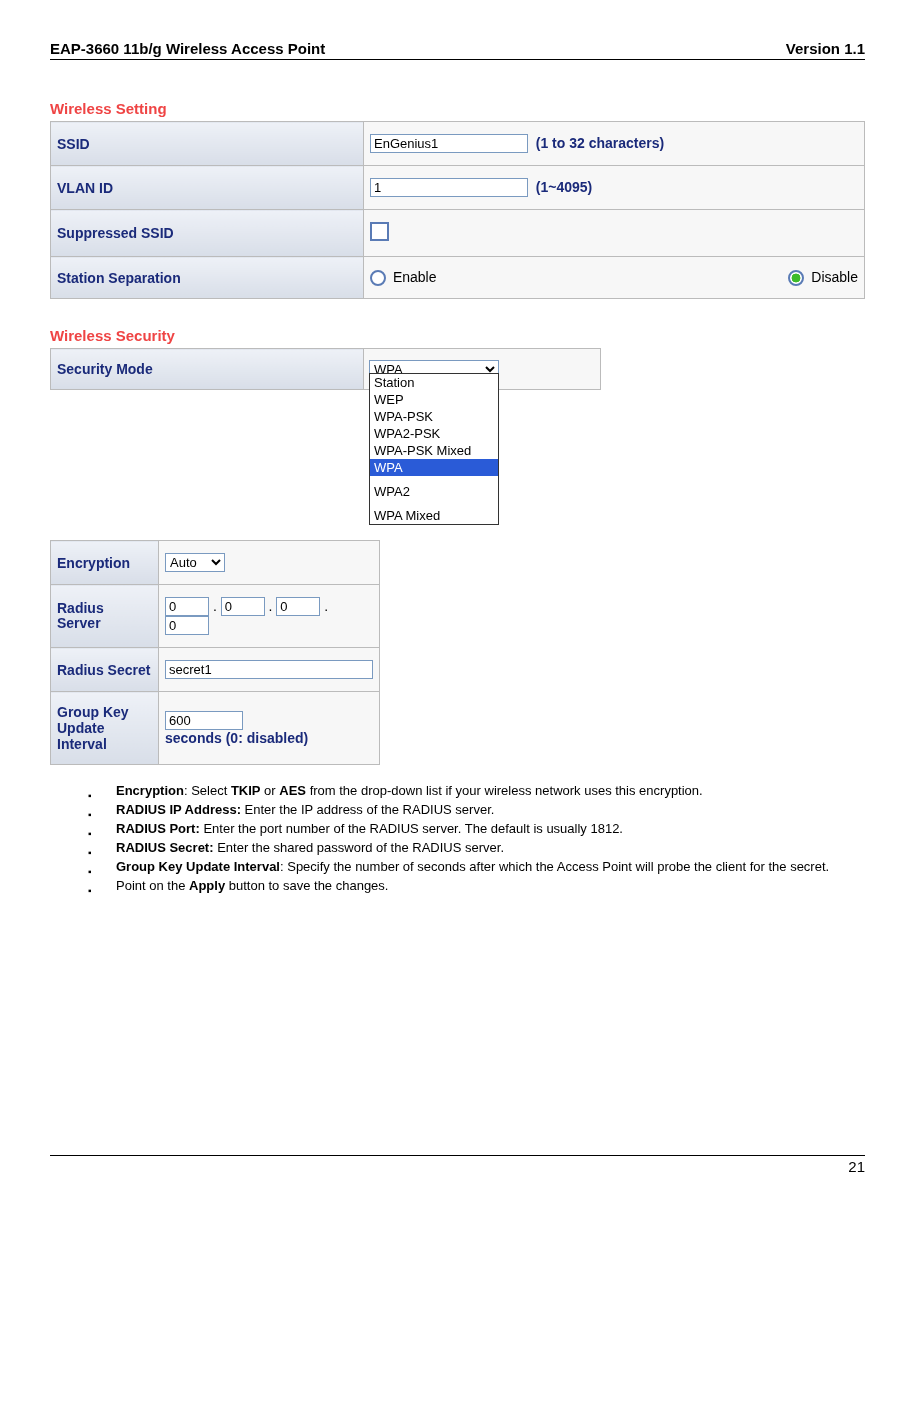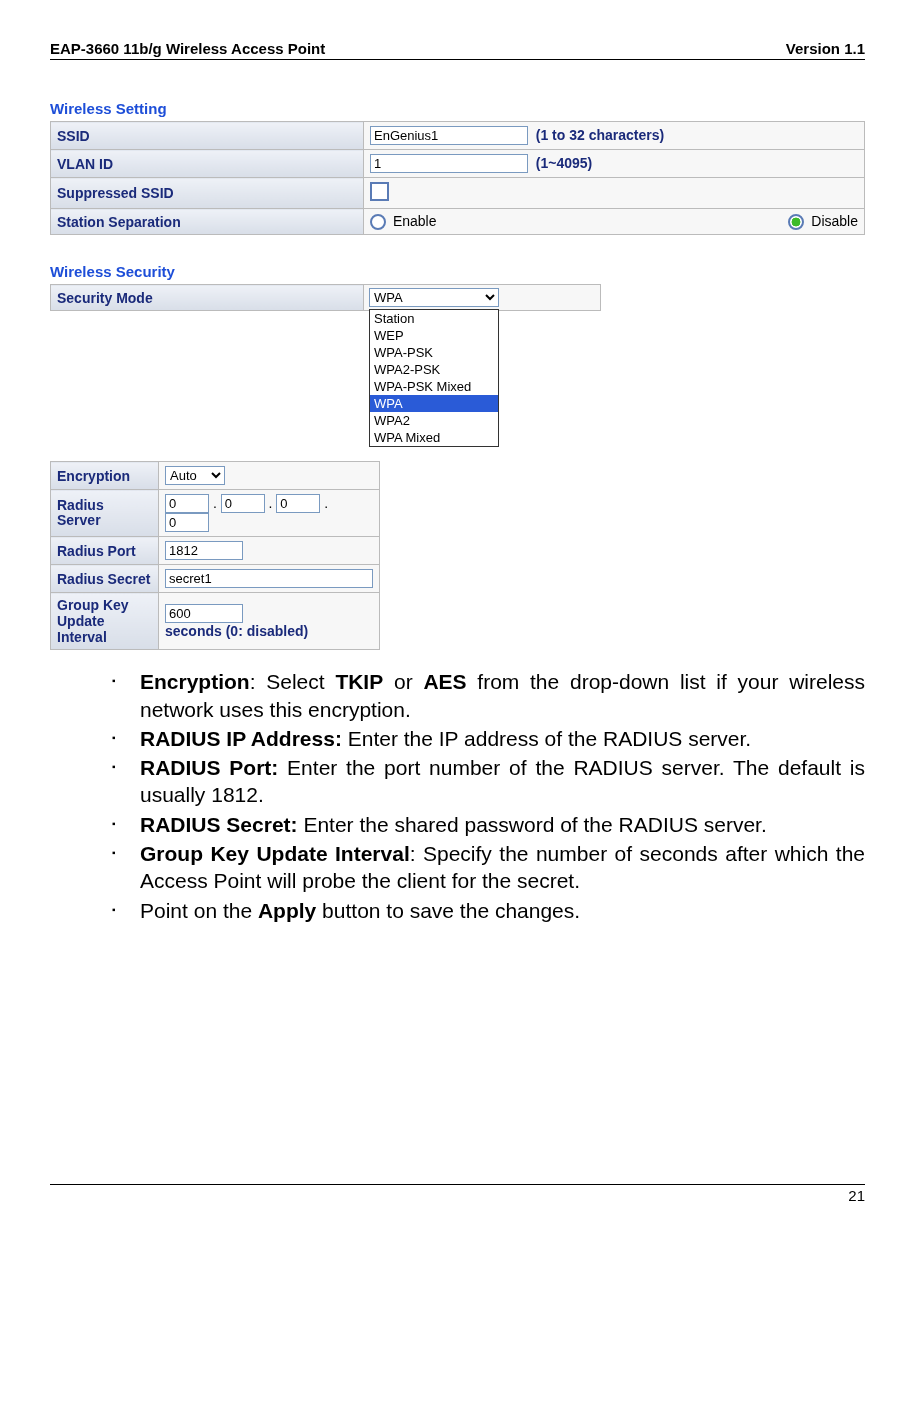--- a/index.html
+++ b/index.html
@@ -16,30 +16,30 @@
     border-bottom: 1px solid #000;
     padding-bottom: 2px;
     margin-bottom: 40px;
     font-size: 15px;
     font-weight: bold;
   }
   .section-title {
     font-weight: bold;
     font-size: 15px;
     margin-bottom: 4px;
-    color: #1d4ed8;
+    color: #ef4444;
   }
   table.form {
     border-collapse: collapse;
     width: 100%;
     margin-bottom: 28px;
   }
   table.form td {
     border: 1px solid #bbb;
-    padding: 4px 6px;
+    padding: 12px 6px;
     vertical-align: middle;
     font-size: 14px;
   }
   td.label {
     background: linear-gradient(#eef1f7, #d8dee8);
     color: #1a2a7a;
     font-weight: bold;
     width: 300px;
   }
   td.value {
@@ -91,25 +91,24 @@
     vertical-align: middle;
     margin-right: 3px;
   }
   ul.bullets {
     list-style: none;
     padding-left: 66px;
     margin-top: 14px;
   }
   ul.bullets li {
     position: relative;
-    font-size: 21px;
+    font-size: 13px;
     line-height: 1.3;
     margin-bottom: 2px;
     text-align: justify;
-    margin-left: 24px;
   }
   ul.bullets li::before {
     content: "▪";
     position: absolute;
     left: -28px;
     font-size: 10px;
     top: 6px;
   }
   .page-footer {
     position: relative;
@@ -186,21 +185,21 @@
             <option>WPA</option>
           </select>
         </div>
         <div style="position:absolute;left:5px;top:24px;border:1px solid #333;background:#fff;width:128px;font-size:13px;z-index:5;">
           <div style="padding:1px 4px">Station</div>
           <div style="padding:1px 4px">WEP</div>
           <div style="padding:1px 4px">WPA-PSK</div>
           <div style="padding:1px 4px">WPA2-PSK</div>
           <div style="padding:1px 4px">WPA-PSK Mixed</div>
           <div style="padding:1px 4px;background:#2a5bd7;color:#fff">WPA</div>
-          <div style="padding:1px 4px">WPA2</div>
+          <div style="padding:8px 4px">WPA2</div>
           <div style="padding:1px 4px">WPA Mixed</div>
         </div>
       </td>
     </tr>
   </tbody>
     </table>
 
   <div style="height:150px"></div>
 
   <table class="form" style="width:330px;margin-bottom:0">
@@ -219,26 +218,20 @@
       </td>
       <td class="value">
         <input class="txt short" value="0" style=""> .
         <input class="txt short" value="0" style=""> .
         <input class="txt short" value="0" style=""> .
         <br>
         <input class="txt short" value="0" style="">
       </td>
     </tr>
     <tr>
-      <td class="label">Radius Port</td>
-      <td class="value">
-        <input class="txt med" value="1812" style="">
-      </td>
-    </tr>
-    <tr>
       <td class="label">Radius Secret</td>
       <td class="value">
         <input class="txt" style="width: 200px;" value="secret1">
       </td>
     </tr>
     <tr>
       <td class="label">
         <div>Group Key</div>
         <div>Update</div>
         <div>Interval</div>

